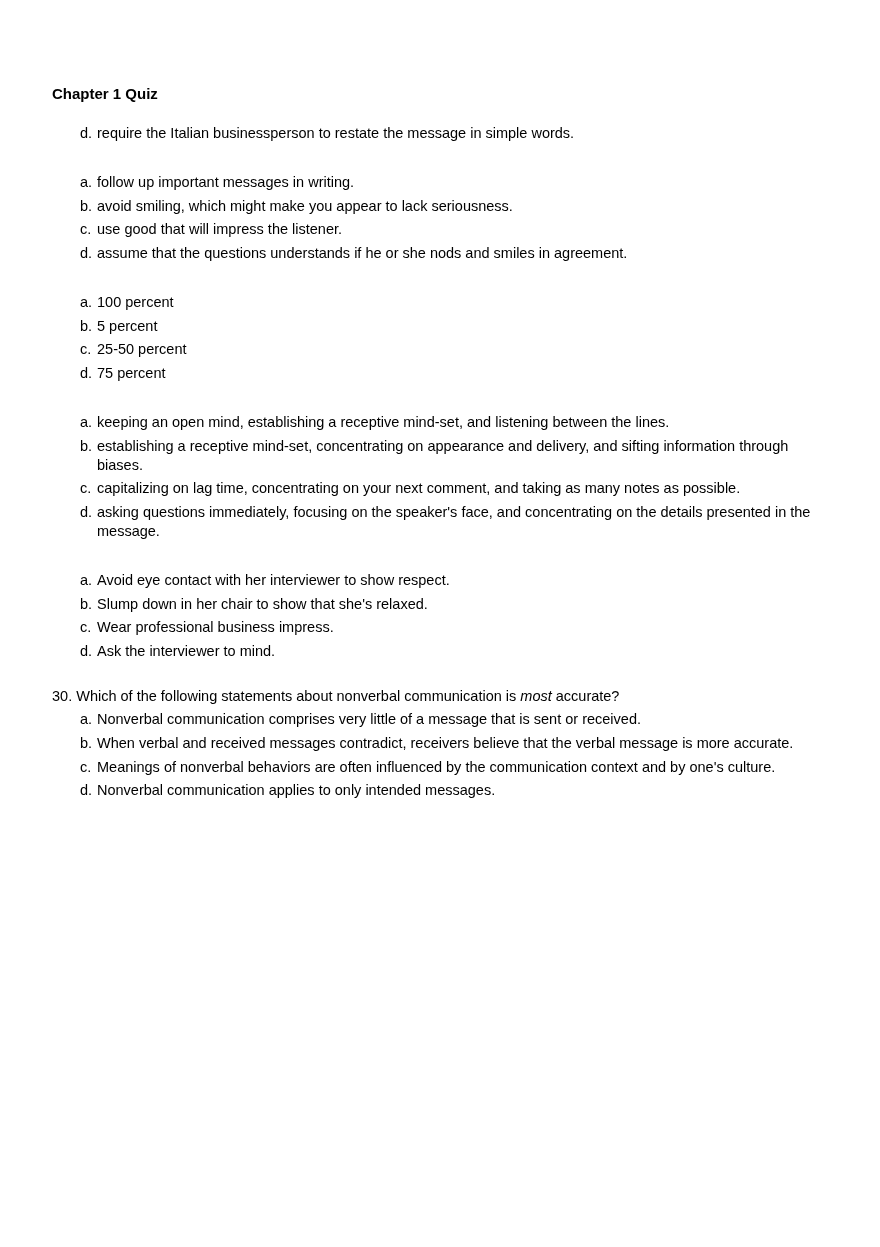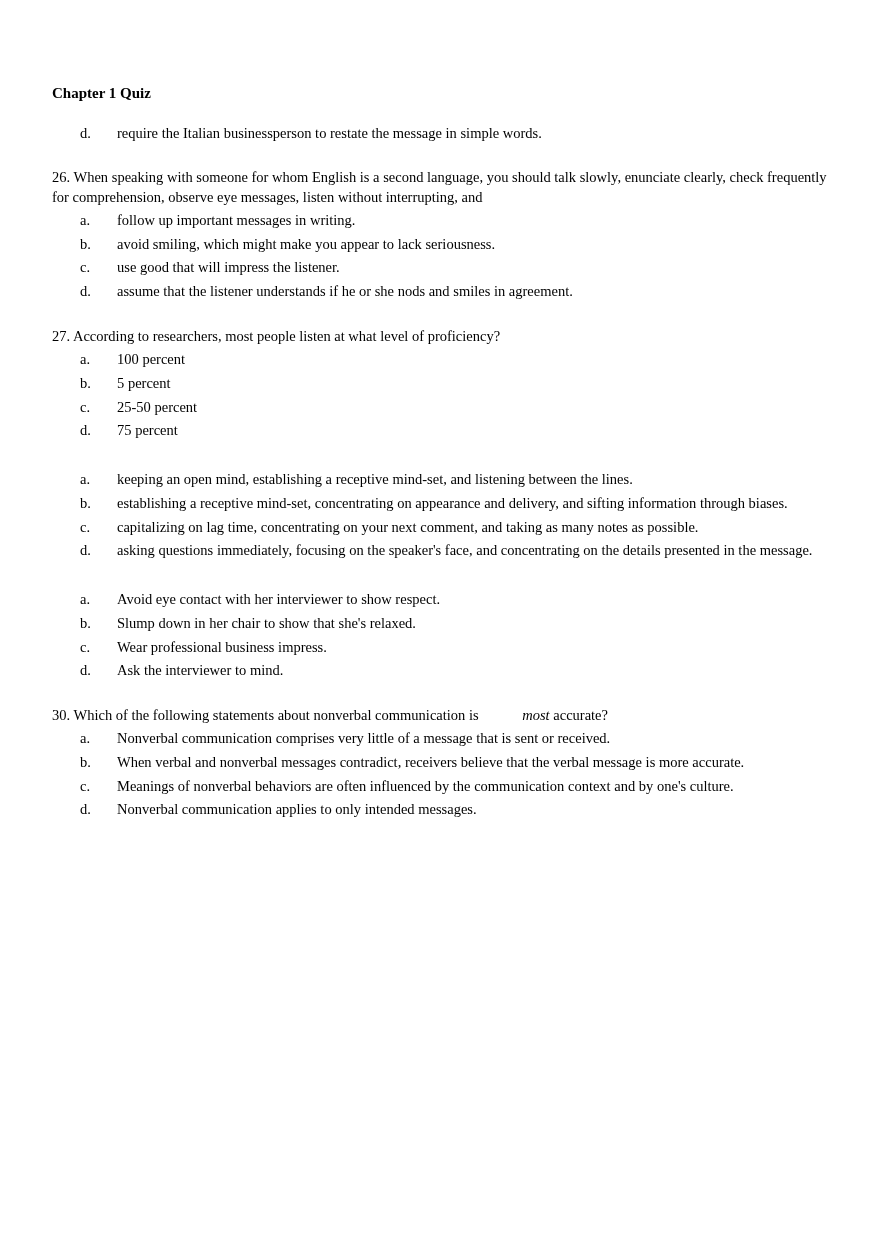--- a/index.html
+++ b/index.html
@@ -6,21 +6,21 @@
     margin: 0;
     padding: 0;
     background: #ffffff;
   }
   .page {
     width: 880px;
     min-height: 1247px;
     background: #ffffff;
     box-sizing: border-box;
     padding: 84px 52px 40px 52px;
-    font-family: Liberation Serif, serif;
+    font-family: Liberation Sans, sans-serif;
     font-size: 14.5px;
     line-height: 1.32;
     color: #000000;
   }
   .quiz-title {
     font-weight: bold;
     font-size: 15px;
     margin: 0 0 20px 0;
   }
   .question {
@@ -36,66 +36,63 @@
   .option {
     display: flex;
     align-items: flex-start;
     margin: 4.5px 0;
   }
   .opt-label {
     flex: 0 0 17px;
   }
   .opt-text {
     flex: 1 1 auto;
-    margin-left: 20px;
   }
   .orphan {
     margin-left: 28px;
     margin-bottom: 0;
   }
-  em { font-style: italic; margin-left: 40px; }
+  em { font-style: italic; }
 </style>
 </head>
 <body>
 
 <div class="page">
 
   <h1 class="quiz-title">Chapter 1 Quiz</h1>
 
   <div class="options orphan">
     <div class="option">
       <span class="opt-label">d.</span>
       <span class="opt-text">require the Italian businessperson to restate the message in simple words.</span>
     </div>
   </div>
 
   <div class="question">
-    <p class="question-text"><span>26.</span> <span>When speaking with someone for whom English is a second language, you should talk slowly, enunciate clearly, check frequently for comprehension, observe eye messages, listen without interrupting, and</span></p>
     <div class="options">
       <div class="option">
         <span class="opt-label">a.</span>
         <span class="opt-text">follow up important messages in writing.</span>
       </div>
       <div class="option">
         <span class="opt-label">b.</span>
         <span class="opt-text">avoid smiling, which might make you appear to lack seriousness.</span>
       </div>
       <div class="option">
         <span class="opt-label">c.</span>
         <span class="opt-text">use good that will impress the listener.</span>
       </div>
       <div class="option">
         <span class="opt-label">d.</span>
-        <span class="opt-text">assume that the listener understands if he or she nods and smiles in agreement.</span>
+        <span class="opt-text">assume that the questions understands if he or she nods and smiles in agreement.</span>
       </div>
     </div>
   </div>
 
   <div class="question">
-    <p class="question-text"><span>27.</span> <span>According to researchers, most people listen at what level of proficiency?</span></p>
     <div class="options">
       <div class="option">
         <span class="opt-label">a.</span>
         <span class="opt-text">100 percent</span>
       </div>
       <div class="option">
         <span class="opt-label">b.</span>
         <span class="opt-text">5 percent</span>
       </div>
       <div class="option">
@@ -153,21 +150,21 @@
 
   <div class="question">
     <p class="question-text"><span>30.</span> <span><span>Which of the following statements about nonverbal communication is </span><em>most</em><span> accurate?</span></span></p>
     <div class="options">
       <div class="option">
         <span class="opt-label">a.</span>
         <span class="opt-text">Nonverbal communication comprises very little of a message that is sent or received.</span>
       </div>
       <div class="option">
         <span class="opt-label">b.</span>
-        <span class="opt-text">When verbal and nonverbal messages contradict, receivers believe that the verbal message is more accurate.</span>
+        <span class="opt-text">When verbal and received messages contradict, receivers believe that the verbal message is more accurate.</span>
       </div>
       <div class="option">
         <span class="opt-label">c.</span>
         <span class="opt-text">Meanings of nonverbal behaviors are often influenced by the communication context and by one's culture.</span>
       </div>
       <div class="option">
         <span class="opt-label">d.</span>
         <span class="opt-text">Nonverbal communication applies to only intended messages.</span>
       </div>
     </div>

